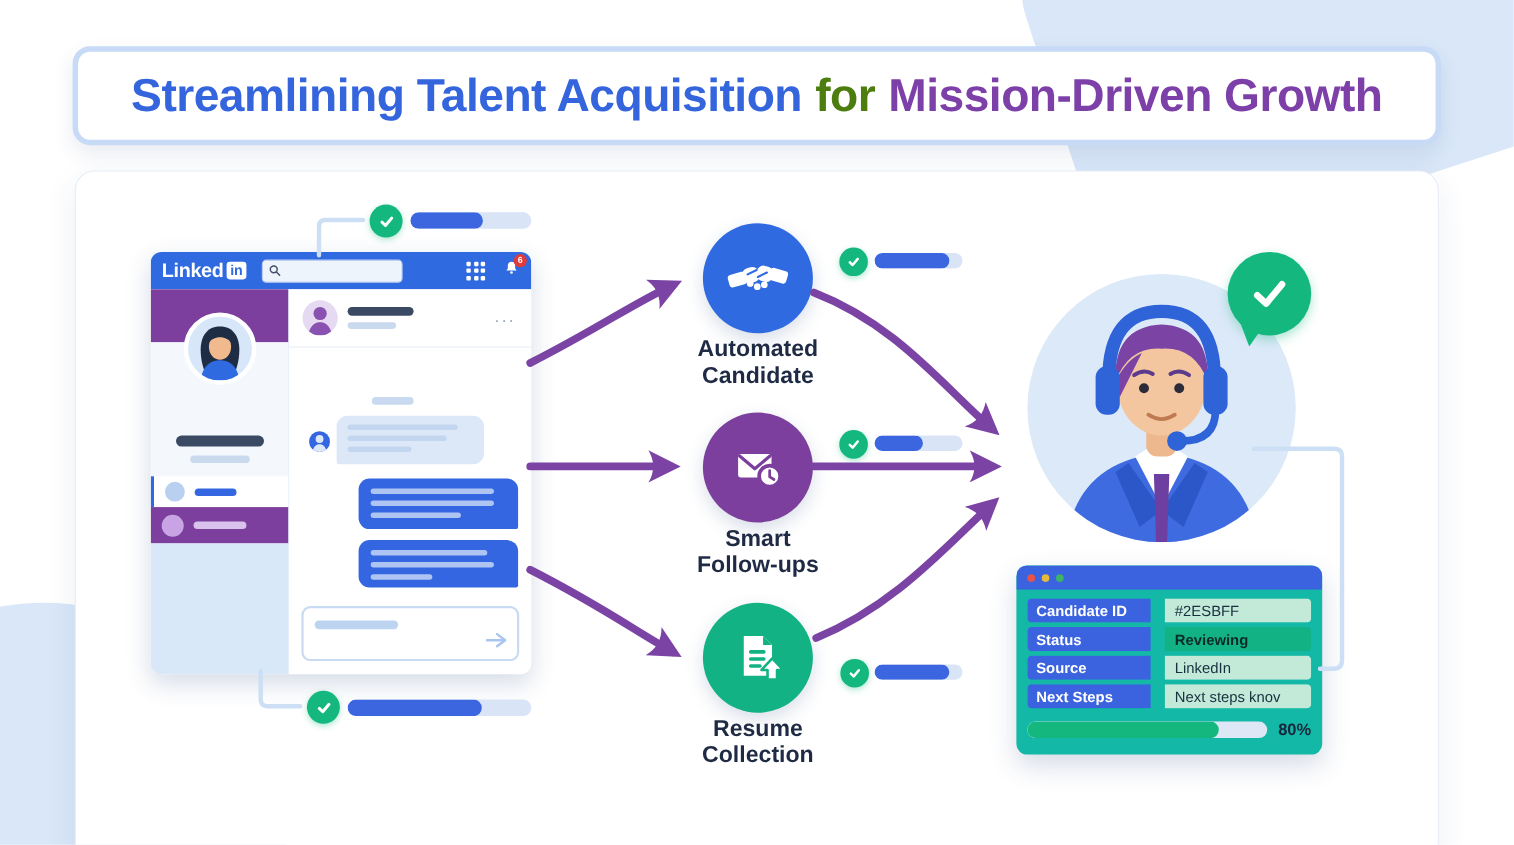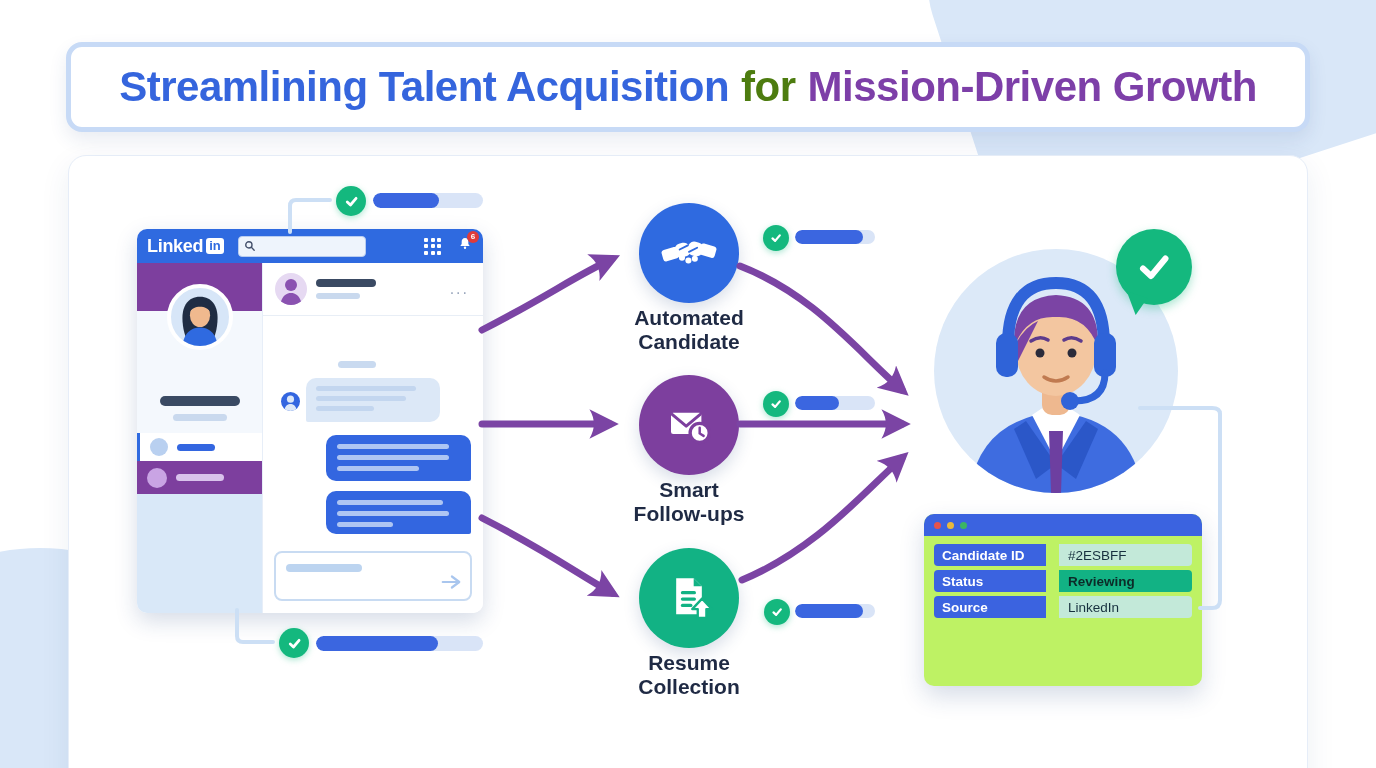--- a/index.html
+++ b/index.html
@@ -99,21 +99,21 @@
   
   .step-circle { position:absolute; width:100px; height:100px; border-radius:50%; display:flex; align-items:center; justify-content:center; z-index:4; box-shadow:0 6px 16px rgba(40,70,130,.18); }
   .step-label { position:absolute; width:220px; left:510px; text-align:center; font-size:21px; font-weight:700; color:#1f2a44; line-height:24px; z-index:4; }
 
   
   .recruiter { position:absolute; left:865px; top:93px; width:244px; height:244px; border-radius:50%; background:#dce9f8; overflow:hidden; z-index:3; }
   .bubble-check { position:absolute; left:1047px; top:73px; width:76px; height:76px; border-radius:50%; background:#14b87e; display:flex; align-items:center; justify-content:center; z-index:4; box-shadow:0 4px 10px rgba(20,184,126,.35); }
   .bubble-tail { position:absolute; left:1054px; top:138px; width:0; height:0; border-left:16px solid transparent; border-right:6px solid transparent; border-top:20px solid #14b87e; transform:rotate(18deg); z-index:4; }
 
   
-  .card { position:absolute; left:855px; top:358px; width:278px; height:172px; background:#bef264; border-radius:10px; box-shadow:0 10px 24px rgba(30,60,120,.18); z-index:5; overflow:hidden; }
+  .card { position:absolute; left:855px; top:358px; width:278px; height:172px; background:#14b8a6; border-radius:10px; box-shadow:0 10px 24px rgba(30,60,120,.18); z-index:5; overflow:hidden; }
   .card-titlebar { height:22px; background:#3b63e0; display:flex; align-items:center; gap:6px; padding-left:10px; }
   .tl-dot { width:7px; height:7px; border-radius:50%; }
   .card-rows { padding:8px 10px 0 10px; }
   .card-row { display:flex; height:22px; margin-bottom:4px; border-radius:4px; overflow:hidden; }
   .card-row .lbl { width:112px; background:#3b63e0; color:#fff; font-size:13.5px; font-weight:700; display:flex; align-items:center; padding-left:8px; }
   .card-row .val { flex:1; background:#c3e9d9; color:#17313f; font-size:13.5px; display:flex; align-items:center; padding-left:9px; margin-left:13px; }
   .card-row .val.strong { background:#12b284; color:#0c2b28; font-weight:600; }
   .card-progress { display:flex; align-items:center; gap:10px; padding:7px 10px 0 10px; }
   .card-pbar { flex:1; height:15px; border-radius:8px; background:#dde7f6; overflow:hidden; }
   .card-pbar .fill { height:100%; border-radius:8px; background:#14b87e; }
@@ -367,20 +367,30 @@
         <span class="val">#2ESBFF</span>
       </div>
       <div class="card-row">
         <span class="lbl">Status</span>
         <span class="val strong">Reviewing</span>
       </div>
       <div class="card-row">
         <span class="lbl">Source</span>
         <span class="val">LinkedIn</span>
       </div>
+      <div class="card-row">
+        <span class="lbl">Next Steps</span>
+        <span class="val">Next steps knov</span>
+      </div>
+    </div>
+    <div class="card-progress">
+      <div class="card-pbar">
+        <div class="fill" style="width: 80%;"></div>
+      </div>
+      <span class="card-ppct">80%</span>
     </div>
   </div>
 </div>
 
 <svg class="overlay" viewBox="0 0 1376 768">
   <defs>
     <marker id="ah" markerWidth="4.2" markerHeight="4.2" viewBox="0 0 10 10" refX="7" refY="5" orient="auto">
       <path d="M0 0 L10 5 L0 10 Q3 5 0 0 Z" fill="#7b44a4"></path>
     </marker>
   </defs>

